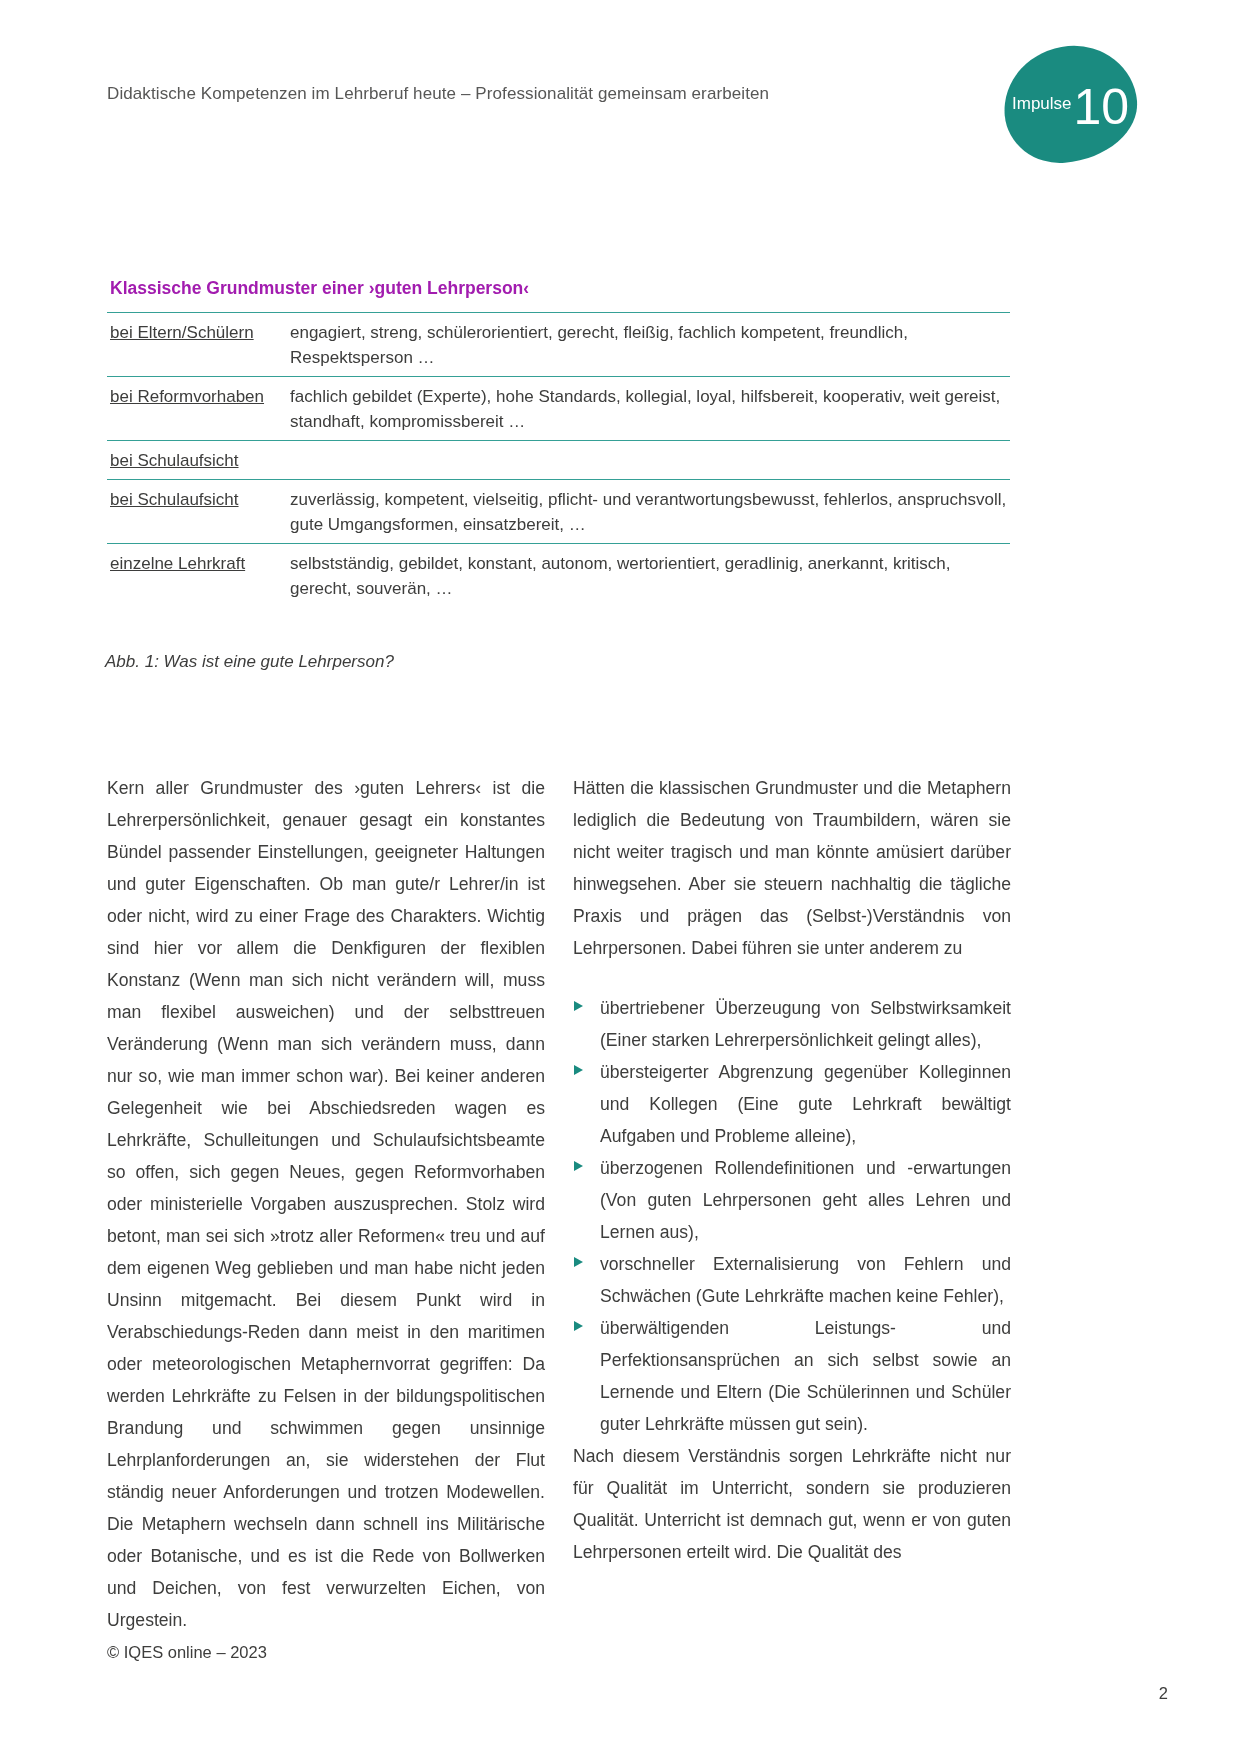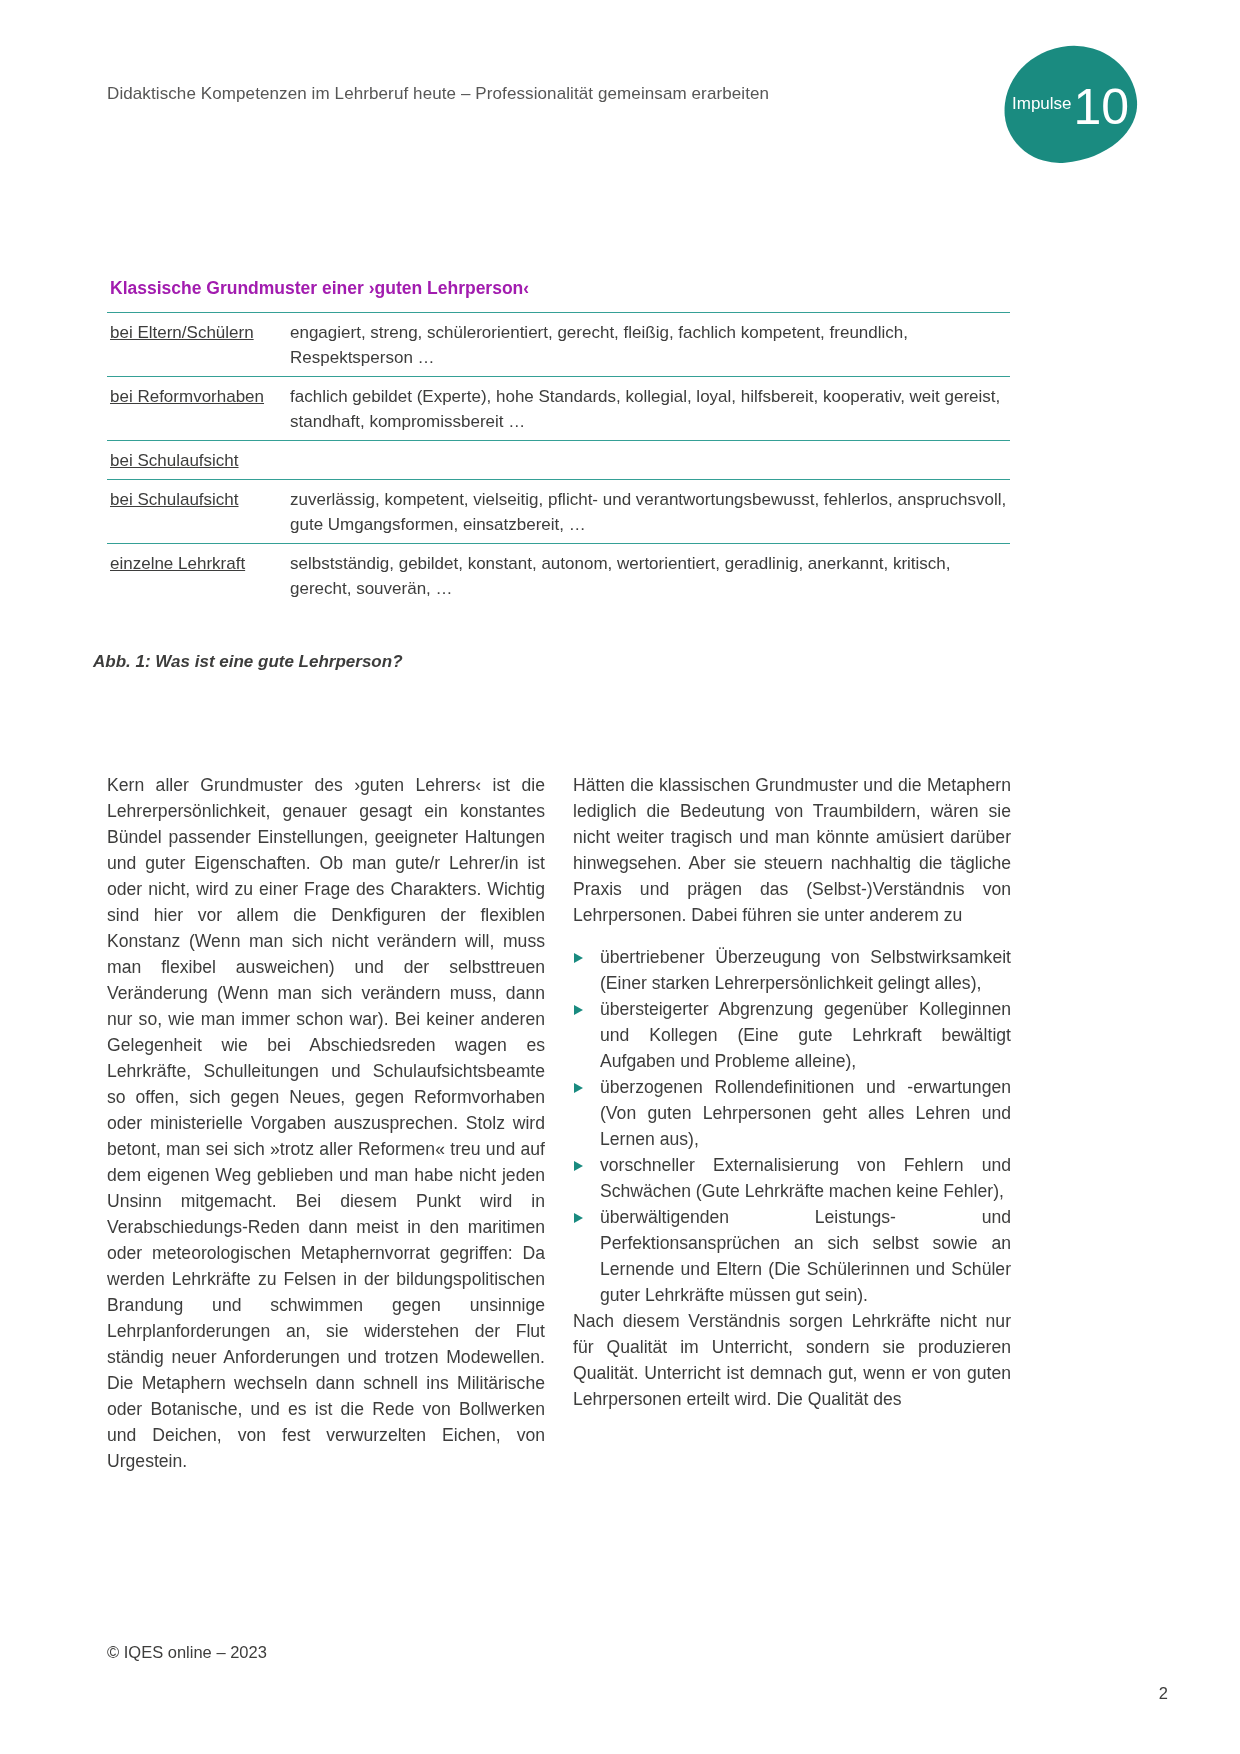--- a/index.html
+++ b/index.html
@@ -68,48 +68,47 @@
     border-top: 1px solid #35a096;
     padding: 7px 0 6px 0;
     font-size: 17px;
     line-height: 25px;
   }
   .t-label { flex: 0 0 180px; width: 180px; padding-left: 3px; text-decoration: underline; }
   .t-value { flex: 1; }
 
   .figure-caption {
     position: absolute;
-    left: 93px;
+    left: 105px;
     top: 652px;
     font-size: 17px;
     font-style: italic;
     color: #3d3d3c;
-    font-weight: bold;
   }
 
   
   .body-columns {
     position: absolute;
     left: 107px;
     top: 772px;
     width: 904px;
     display: flex;
     gap: 28px;
   }
   .col {
     width: 438px;
     font-size: 17.6px;
-    line-height: 26px;
+    line-height: 32px;
     text-align: justify;
     hyphens: auto;
     -webkit-hyphens: auto;
   }
   .col p { margin: 0; }
 
-  .bullet-list { margin-top: 16px; }
+  .bullet-list { margin-top: 28px; }
   .bullet { position: relative; padding-left: 27px; }
   .bullet-icon {
     position: absolute;
     left: 1px;
     top: 9px;
     width: 0;
     height: 0;
     border-left: 9px solid #1a8b80;
     border-top: 5.5px solid transparent;
     border-bottom: 5.5px solid transparent;

